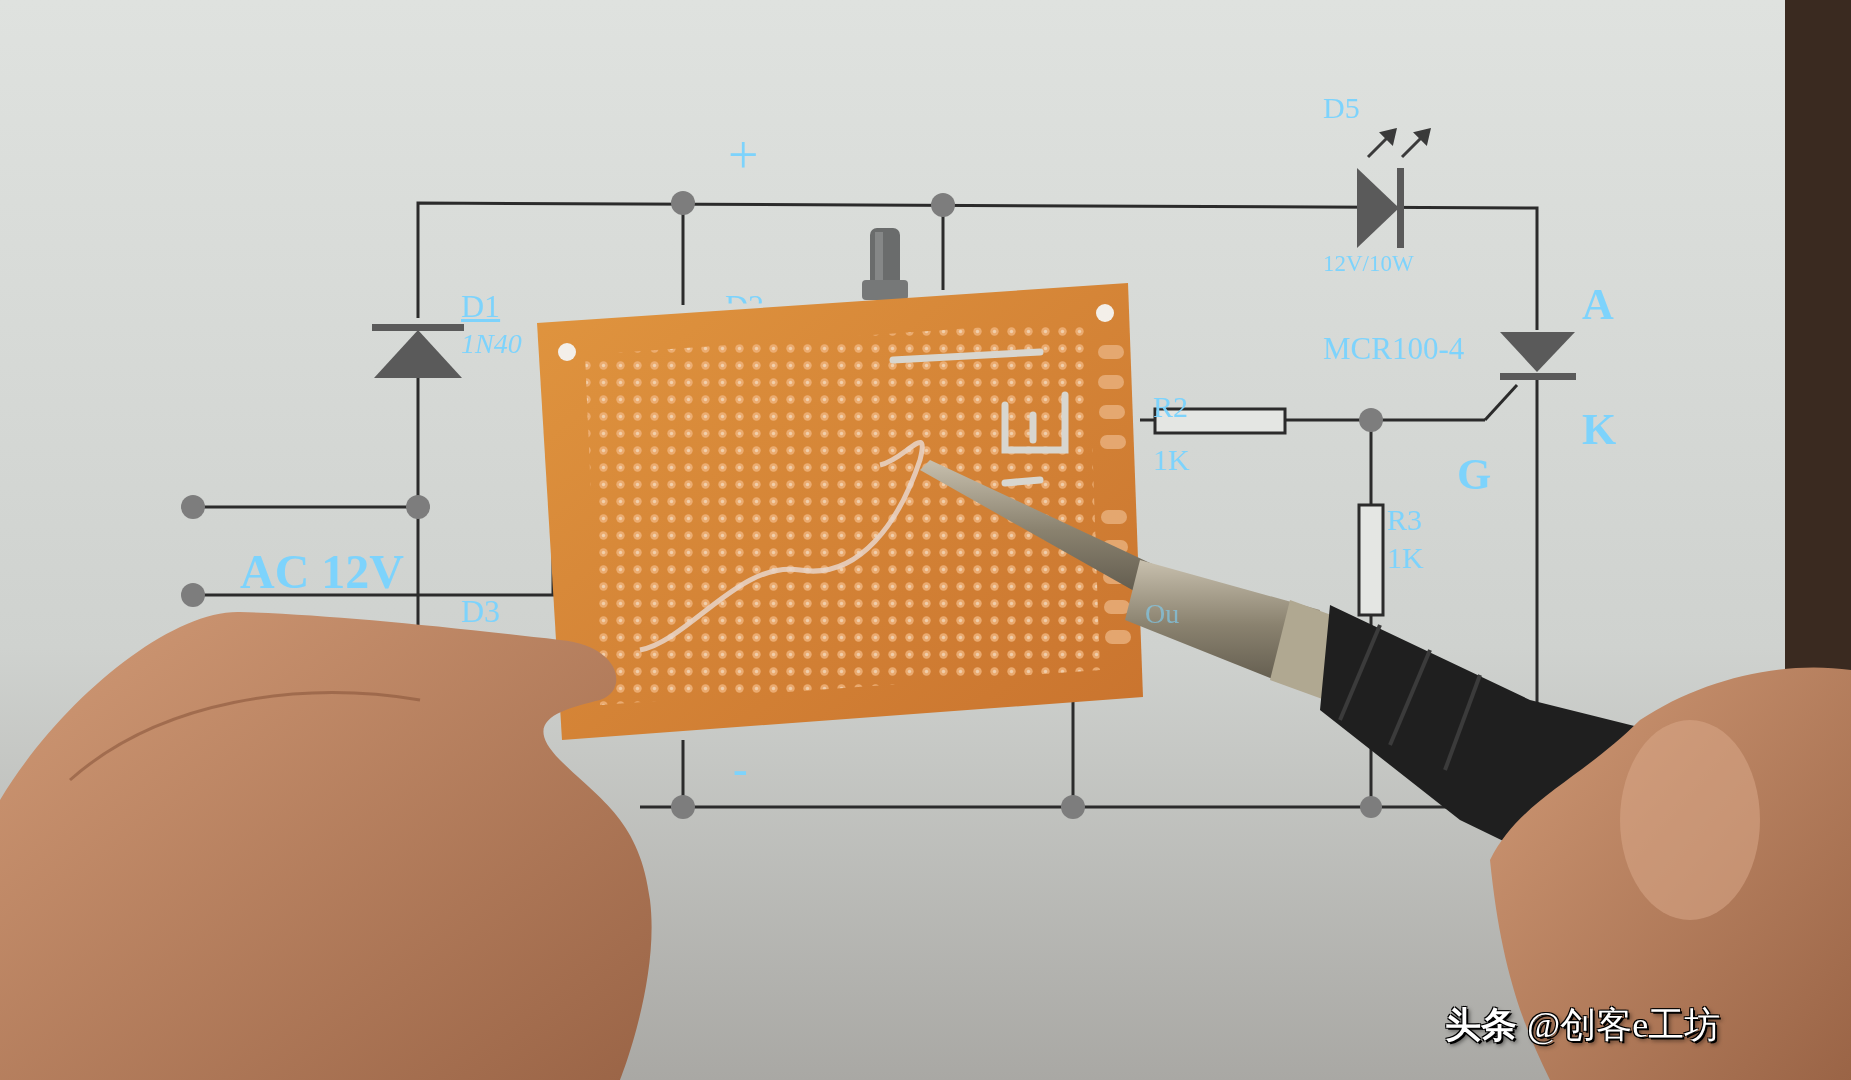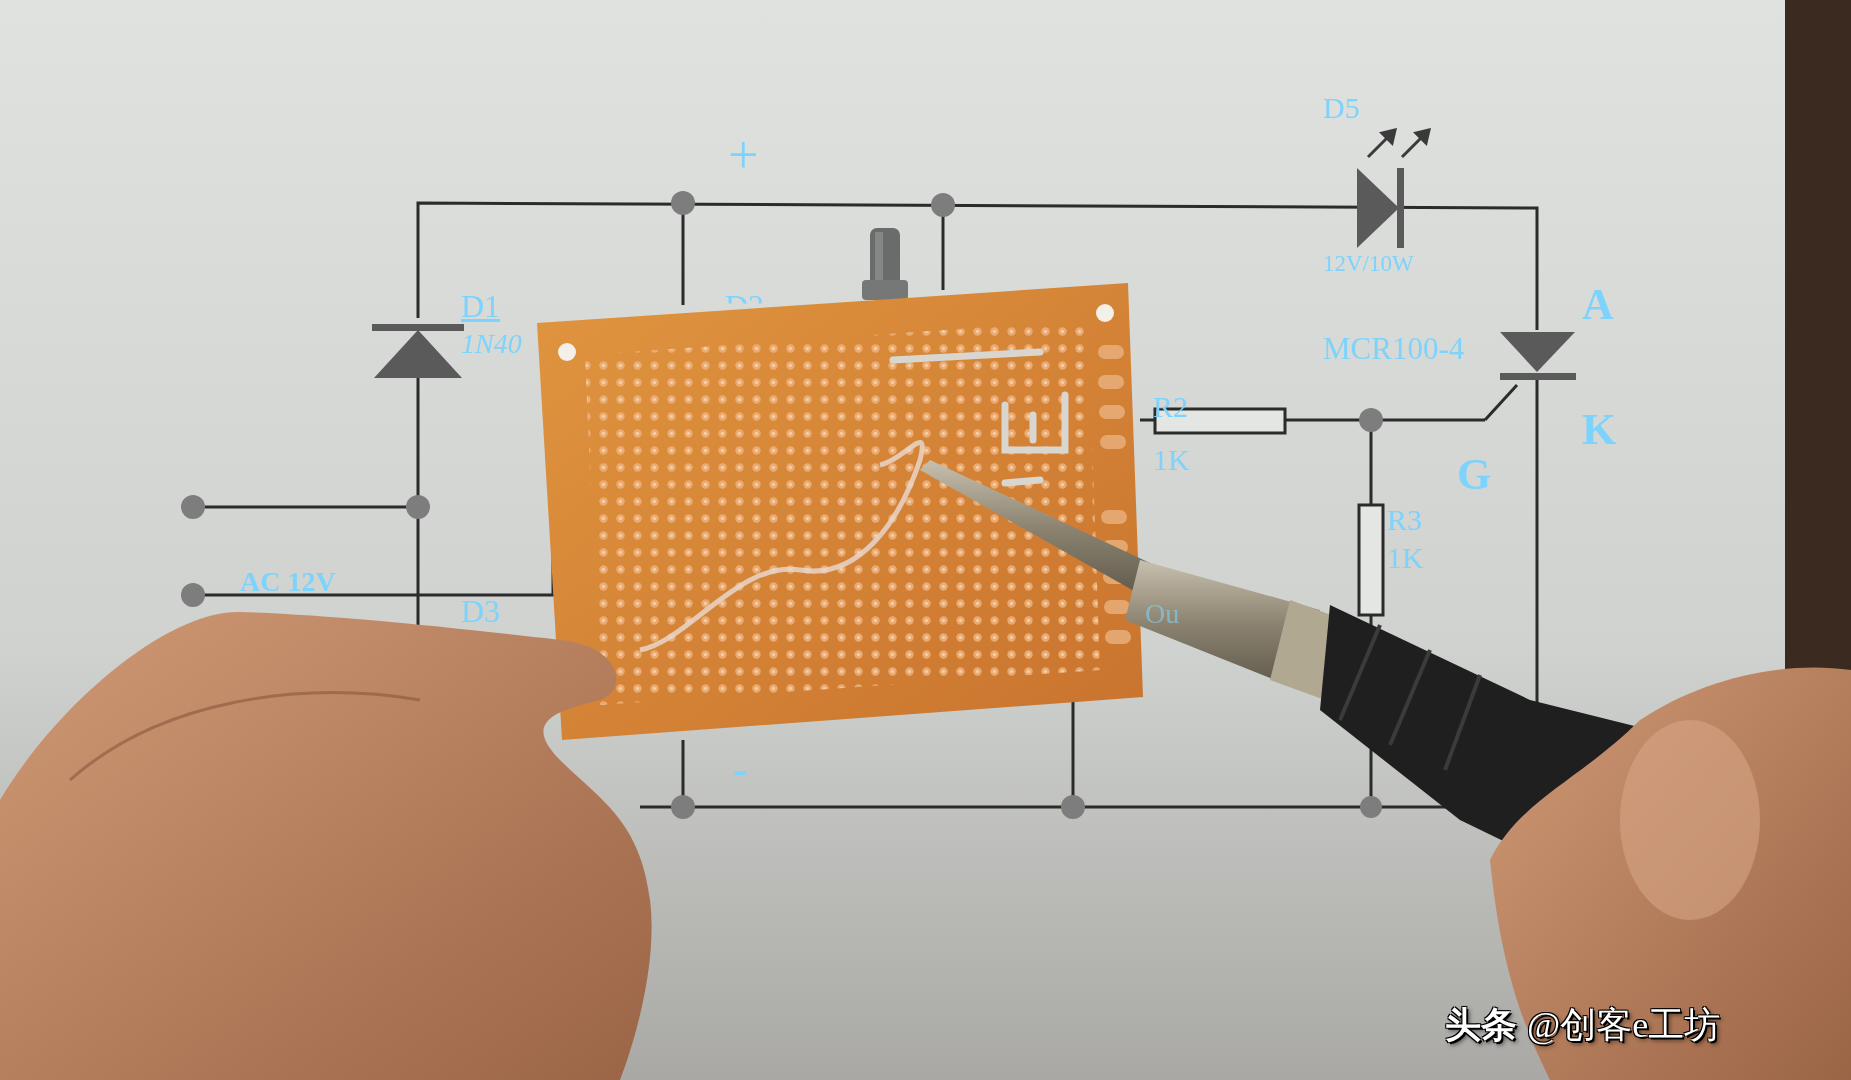--- a/index.html
+++ b/index.html
@@ -170,21 +170,21 @@
 
 
 <span class="lbl" style="left:728px;top:128px;font-size:54px;">+</span>
 <span class="lbl bold" style="left:733px;top:748px;font-size:44px;">-</span>
 
 <span class="lbl" style="left:461px;top:290px;font-size:32px;text-decoration:underline;">D1</span>
 <span class="lbl" style="left:461px;top:330px;font-size:28px;font-style:italic;">1N40</span>
 <span class="lbl" style="left:725px;top:290px;font-size:32px;clip-path:inset(0 0 58% 0);">D2</span>
 <span class="lbl" style="left:461px;top:595px;font-size:32px;">D3</span>
 
-<span class="lbl bold" style="left:240px;top:568px;font-size:28px;">AC 12V</span>
+<span class="lbl bold" style="left:240px;top:548px;font-size:48px;">AC 12V</span>
 
 <span class="lbl" style="left:1323px;top:93px;font-size:30px;">D5</span>
 <span class="lbl" style="left:1323px;top:252px;font-size:23px;">12V/10W</span>
 
 <span class="lbl" style="left:1323px;top:333px;font-size:31px;">MCR100-4</span>
 <span class="lbl bold" style="left:1582px;top:283px;font-size:44px;">A</span>
 <span class="lbl bold" style="left:1582px;top:408px;font-size:44px;">K</span>
 <span class="lbl bold" style="left:1457px;top:453px;font-size:44px;">G</span>
 
 <span class="lbl" style="left:1153px;top:348px;font-size:30px;margin-top:44px;">R2</span>

